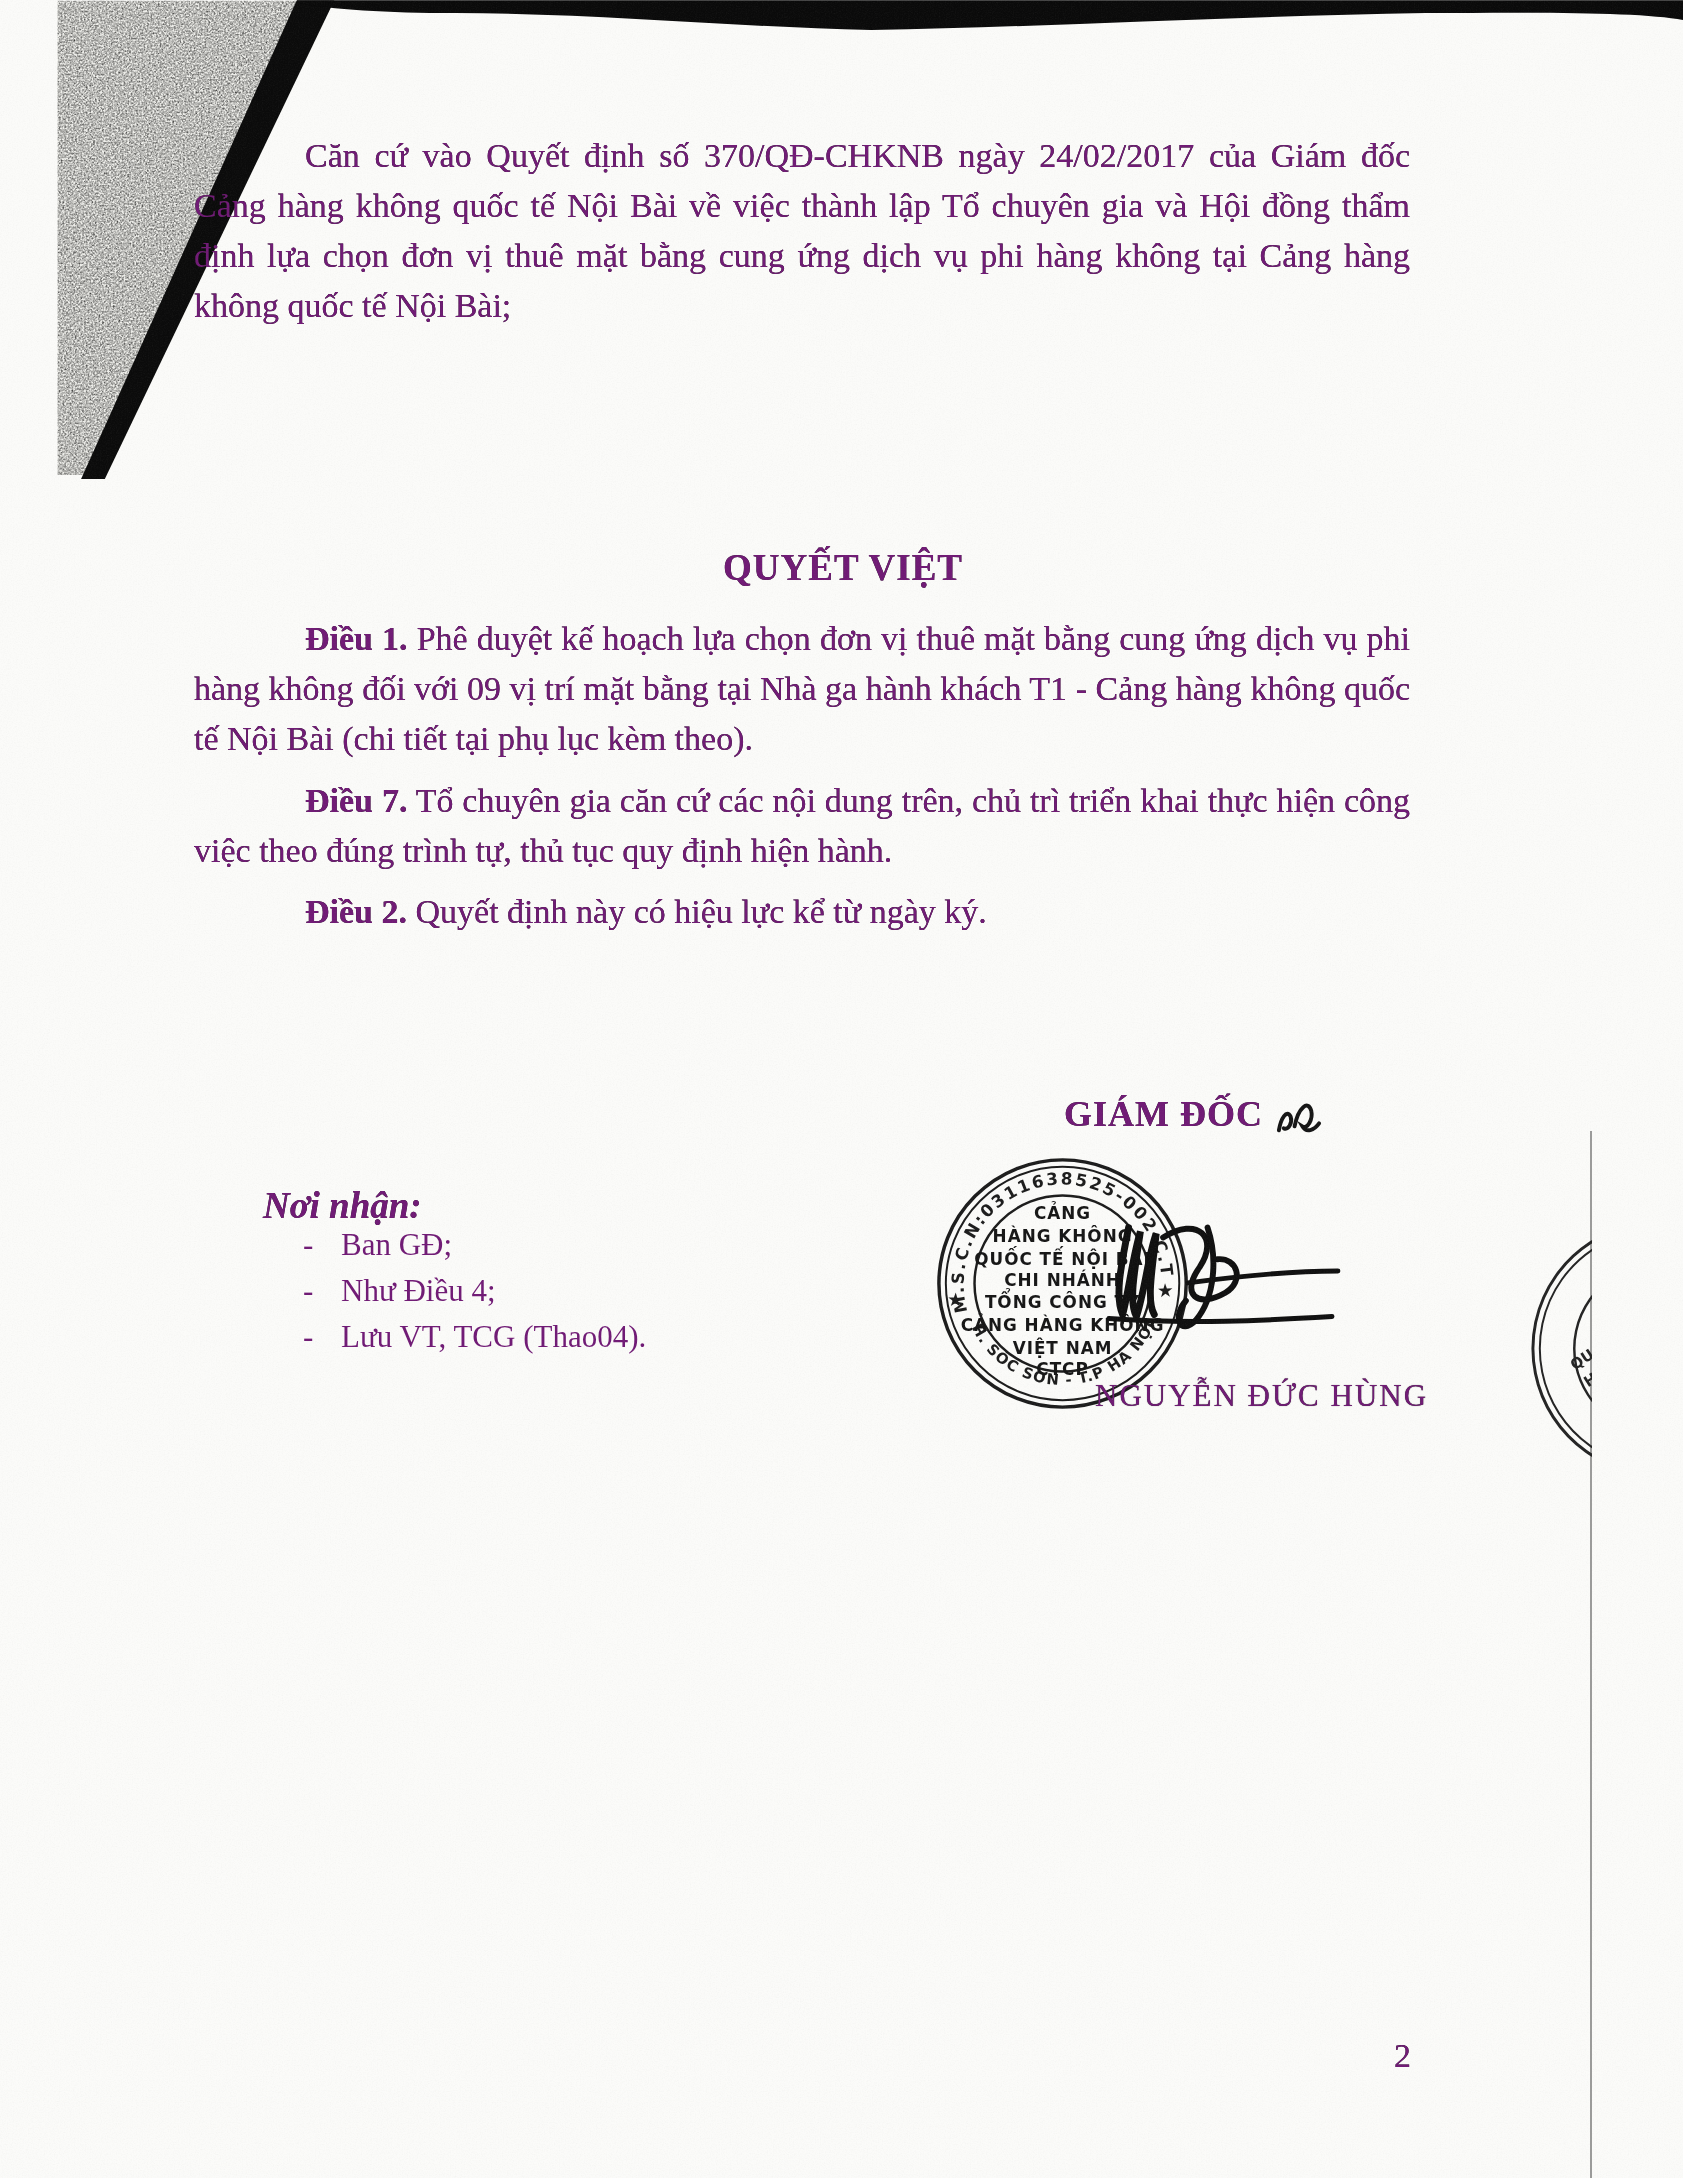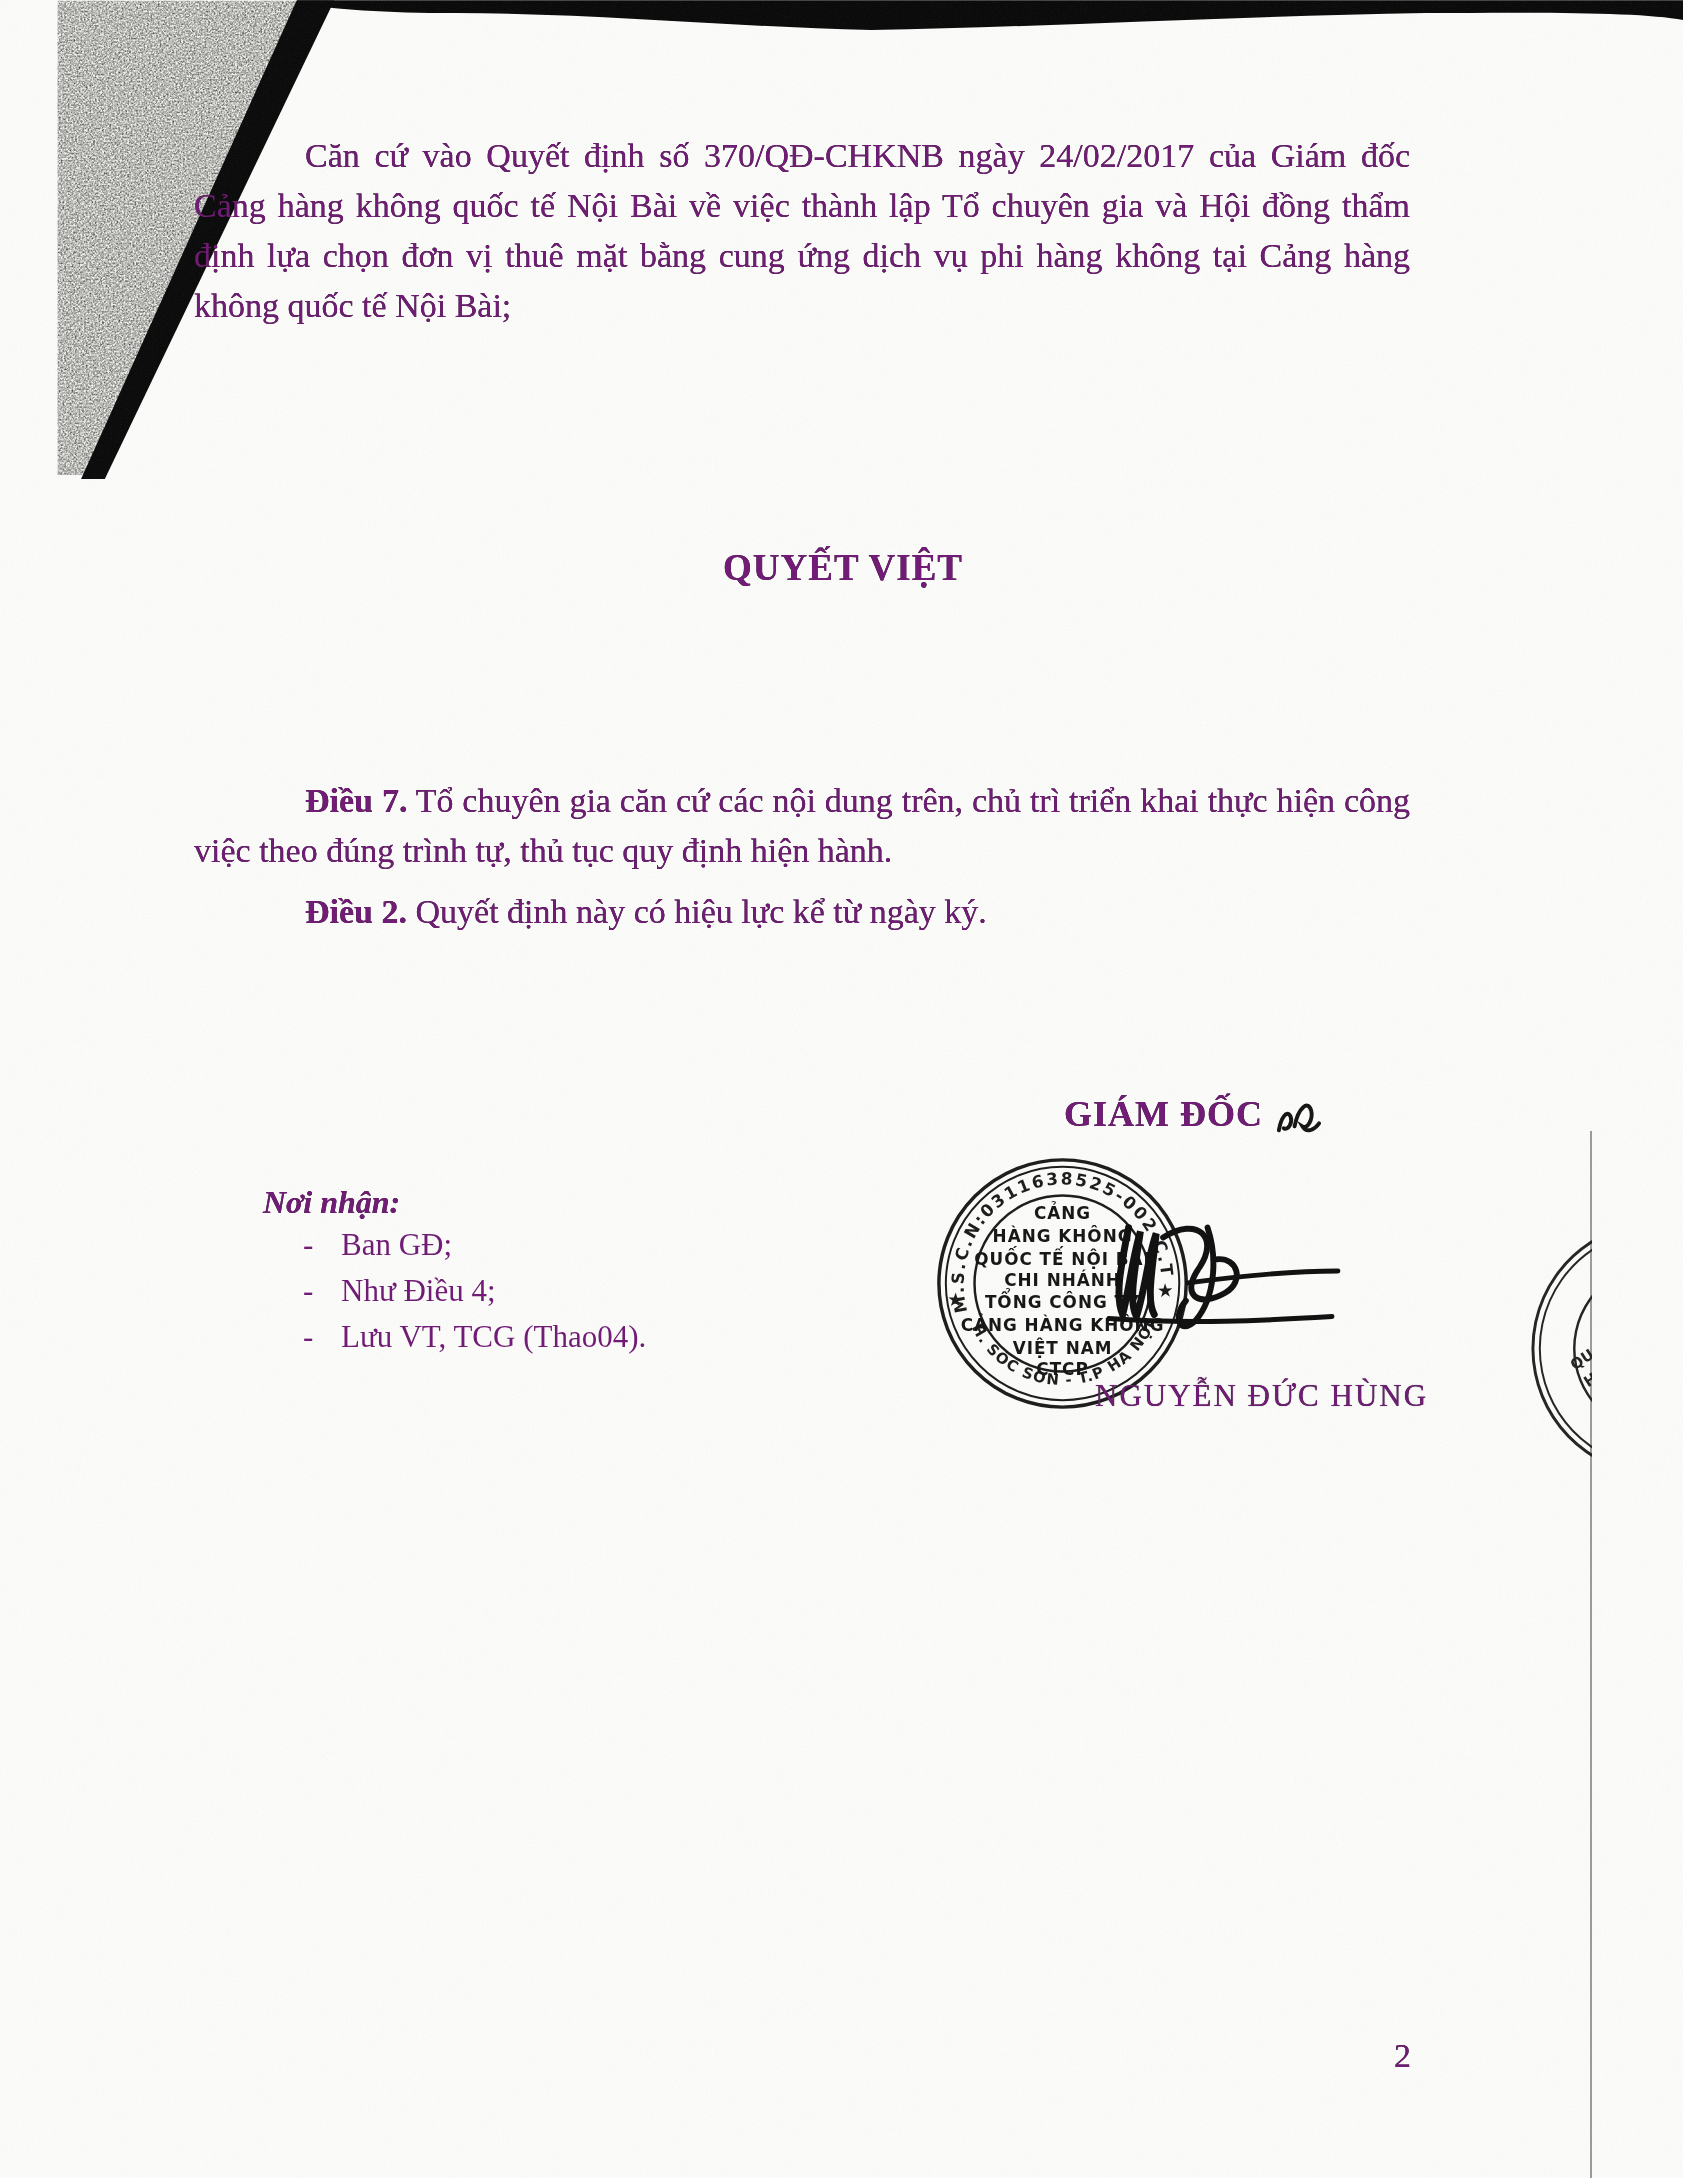--- a/index.html
+++ b/index.html
@@ -22,21 +22,21 @@
   }
   .sig-title{
     left:1064px;top:1093px;font-size:36px;font-weight:bold;letter-spacing:1px;
     text-shadow:0 0 0.6px #161616;white-space:nowrap;
   }
   .sig-name{
     left:1095px;top:1378px;font-size:31px;font-weight:normal;letter-spacing:2px;
     text-shadow:0 0 0.7px #161616;white-space:nowrap;text-align:right;
   }
   .recip-label{
-    left:263px;top:1184px;font-size:32px;font-weight:bold;font-style:italic;
+    left:263px;top:1184px;font-size:37px;font-weight:bold;font-style:italic;
     text-shadow:0 0 0.5px #161616;
   }
   .recip-list{left:303px;top:1222px;font-size:31px;line-height:46px;}
   .recip-row{display:flex;}
   .recip-dash{width:38px;}
   .page-num{left:1394px;top:2037px;font-size:34px;text-shadow:0 0 0.5px #161616;}
   .edge-line{left:1590px;top:1131px;width:2px;height:1047px;background:#8a8a8a;opacity:.85;}
   .clip-box{left:1529px;top:1216px;width:63px;height:265px;overflow:hidden;}
   svg text{font-family:"DejaVu Sans","Liberation Sans",sans-serif;}
 </style>
@@ -63,20 +63,21 @@
   </svg>
 
   <svg class="abs" style="left:0;top:0" width="1683" height="46" viewBox="0 0 1700 46">
     <path d="M300,0 L1700,0 L1700,20 C1660,12 1560,12 1440,13 C1250,16 1060,27 880,30 C740,27 600,13 460,13 C390,13 335,9 300,3 Z" fill="#0a0a0a"></path>
   </svg>
 
   <div class="abs body-par" style="top:131px">Căn cứ vào Quyết định số 370/QĐ-CHKNB ngày 24/02/2017 của Giám đốc Cảng hàng không quốc tế Nội Bài về việc thành lập Tổ chuyên gia và Hội đồng thẩm định lựa chọn đơn vị thuê mặt bằng cung ứng dịch vụ phi hàng không tại Cảng hàng không quốc tế Nội Bài;</div>
 
   <div class="abs doc-heading">QUYẾT VIỆT</div>
 
+  <div class="abs body-par" style="top:614px"><b>Điều 1.</b> <span>Phê duyệt kế hoạch lựa chọn đơn vị thuê mặt bằng cung ứng dịch vụ phi hàng không đối với 09 vị trí mặt bằng tại Nhà ga hành khách T1 - Cảng hàng không quốc tế Nội Bài (chi tiết tại phụ lục kèm theo).</span></div>
   <div class="abs body-par" style="top:776px"><b>Điều 7.</b> <span>Tổ chuyên gia căn cứ các nội dung trên, chủ trì triển khai thực hiện công việc theo đúng trình tự, thủ tục quy định hiện hành.</span></div>
   <div class="abs body-par" style="top:887px"><b>Điều 2.</b> <span>Quyết định này có hiệu lực kể từ ngày ký.</span></div>
 
   <div class="abs sig-title">GIÁM ĐỐC</div>
 
   <svg class="abs" style="left:1271px;top:1095px" width="53" height="51" viewBox="0 0 54 52">
     <g fill="none" stroke="#151515" stroke-width="4" stroke-linecap="round">
       <path d="M8,36 C10,24 16,14 20,22 C22,28 18,36 13,34"></path>
       <path d="M24,32 C28,12 38,5 41,16 C43,25 37,35 32,32 C36,39 44,36 49,29"></path>
     </g>

